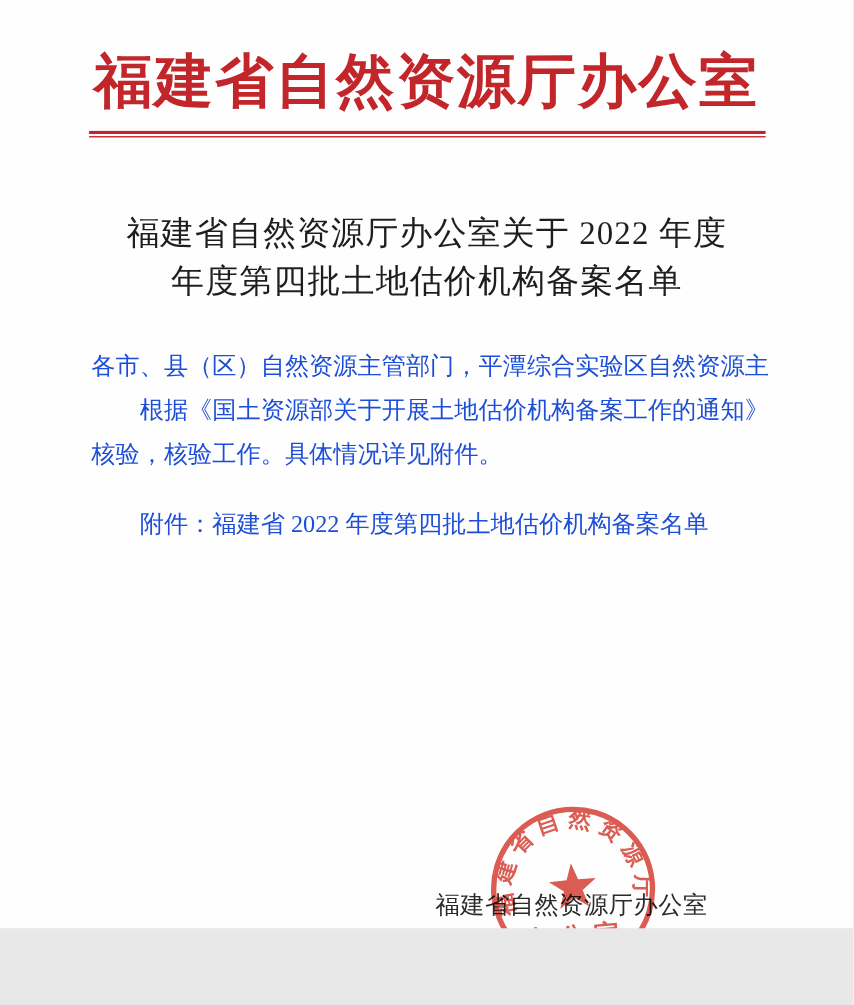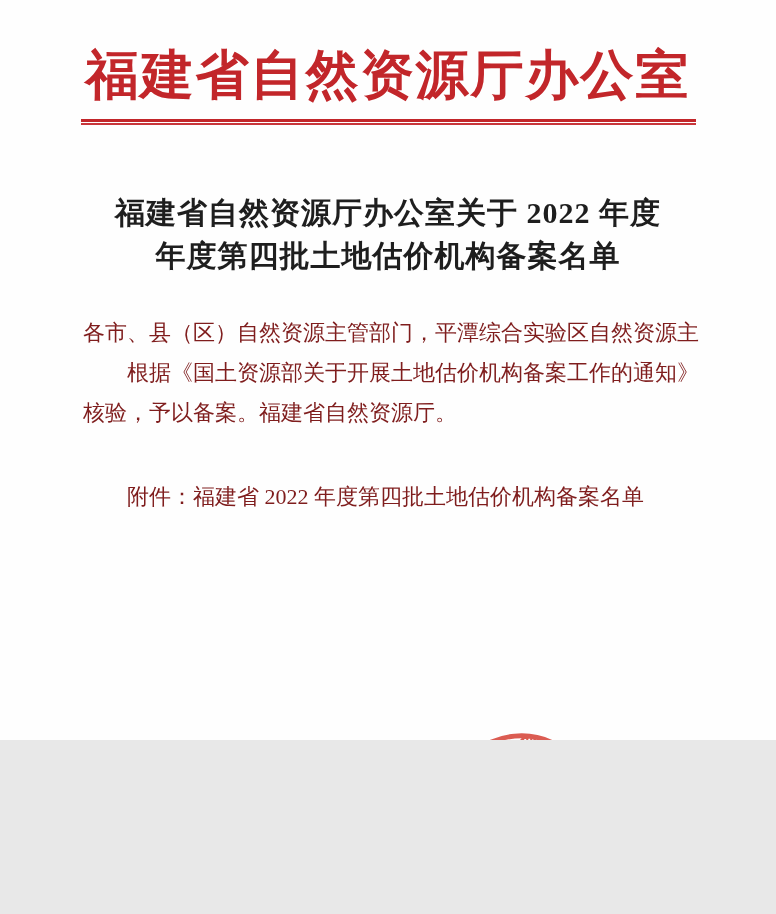--- a/index.html
+++ b/index.html
@@ -1,18 +1,18 @@
 <!DOCTYPE html>
 <html><head>
 <meta charset="utf-8">
 <style>
   html,body{margin:0;padding:0;background:#e8e8e8;}
   .page{
     position:relative;
-    width:776px;height:740px;
+    width:776px;height:844px;
     margin:0 auto;
     background:#fefefe;
     overflow:hidden;
     font-family:"Liberation Serif","DejaVu Serif",serif;
   }
   .header-title{
     position:absolute;top:40px;left:0;width:776px;height:70px;
     line-height:70px;text-align:center;
     font-size:53px;font-weight:bold;color:#c2262a;
     letter-spacing:2px;white-space:nowrap;
@@ -20,35 +20,35 @@
   .red-rule{
     position:absolute;left:81px;top:119px;width:615px;height:6px;
     background:linear-gradient(to bottom,
       #c2262a 0px,#c2262a 3px,
       #ffffff 3px,#ffffff 4.2px,
       #c8353a 4.2px,#c8353a 6px);
   }
   .doc-title{
     position:absolute;top:191px;left:0;width:776px;
     text-align:center;color:#1e1e1e;
-    font-size:30px;font-weight:bold;line-height:43px;
+    font-size:30px;font-weight:normal;line-height:43px;
     letter-spacing:1px;
   }
   .body-block{
     position:absolute;top:313px;left:83px;width:616px;
-    font-size:22px;color:#7f1d1d;line-height:40px;
+    font-size:22px;color:#1d4ed8;line-height:40px;
   }
   .body-line{white-space:nowrap;}
   .jfull{
     white-space:normal;
     text-align:justify;
     text-align-last:justify;
   }
   .indent{padding-left:44px;}
-  .attachment-line{margin-top:44px;padding-left:44px;white-space:nowrap;}
+  .attachment-line{margin-top:24px;padding-left:44px;white-space:nowrap;}
   .signature-org{
     position:absolute;top:803px;left:396px;
     font-size:22px;color:#2a2a2a;line-height:40px;
     letter-spacing:0.5px;white-space:nowrap;z-index:1;
   }
   .signature-date{
     position:absolute;top:846px;left:438px;
     font-size:16px;color:#be185d;line-height:40px;
     white-space:nowrap;z-index:1;
   }
@@ -71,21 +71,21 @@
   <div class="red-rule"></div>
 
   <div class="doc-title">
     <div>福建省自然资源厅办公室关于 2022 年度</div>
     <div>年度第四批土地估价机构备案名单</div>
   </div>
 
   <div class="body-block">
     <div class="body-line jfull">各市、县（区）自然资源主管部门，平潭综合实验区自然资源主</div>
     <div class="body-line jfull indent">根据《国土资源部关于开展土地估价机构备案工作的通知》</div>
-    <div class="body-line">核验，予以备案。福建省自然资源厅。</div>
+    <div class="body-line">核验，核验工作。具体情况详见附件。</div>
     <div class="attachment-line">附件：福建省 2022 年度第四批土地估价机构备案名单</div>
   </div>
 
   <div class="signature-org">福建省自然资源厅办公室</div>
 
   <div class="signature-date">2022 年 6 月 24 日</div>
 
   <svg class="seal" viewBox="0 0 164 164" xmlns="http://www.w3.org/2000/svg">
     <circle cx="82" cy="82" r="74" fill="none" stroke="#d7453a" stroke-width="5"></circle>
     <polygon fill="#d7453a" points="82,58 87.4,73.6 103.9,73.9 90.8,83.8 95.5,99.6 82,90.2 68.5,99.6 73.3,83.8 60.1,73.9 76.6,73.6"></polygon>

